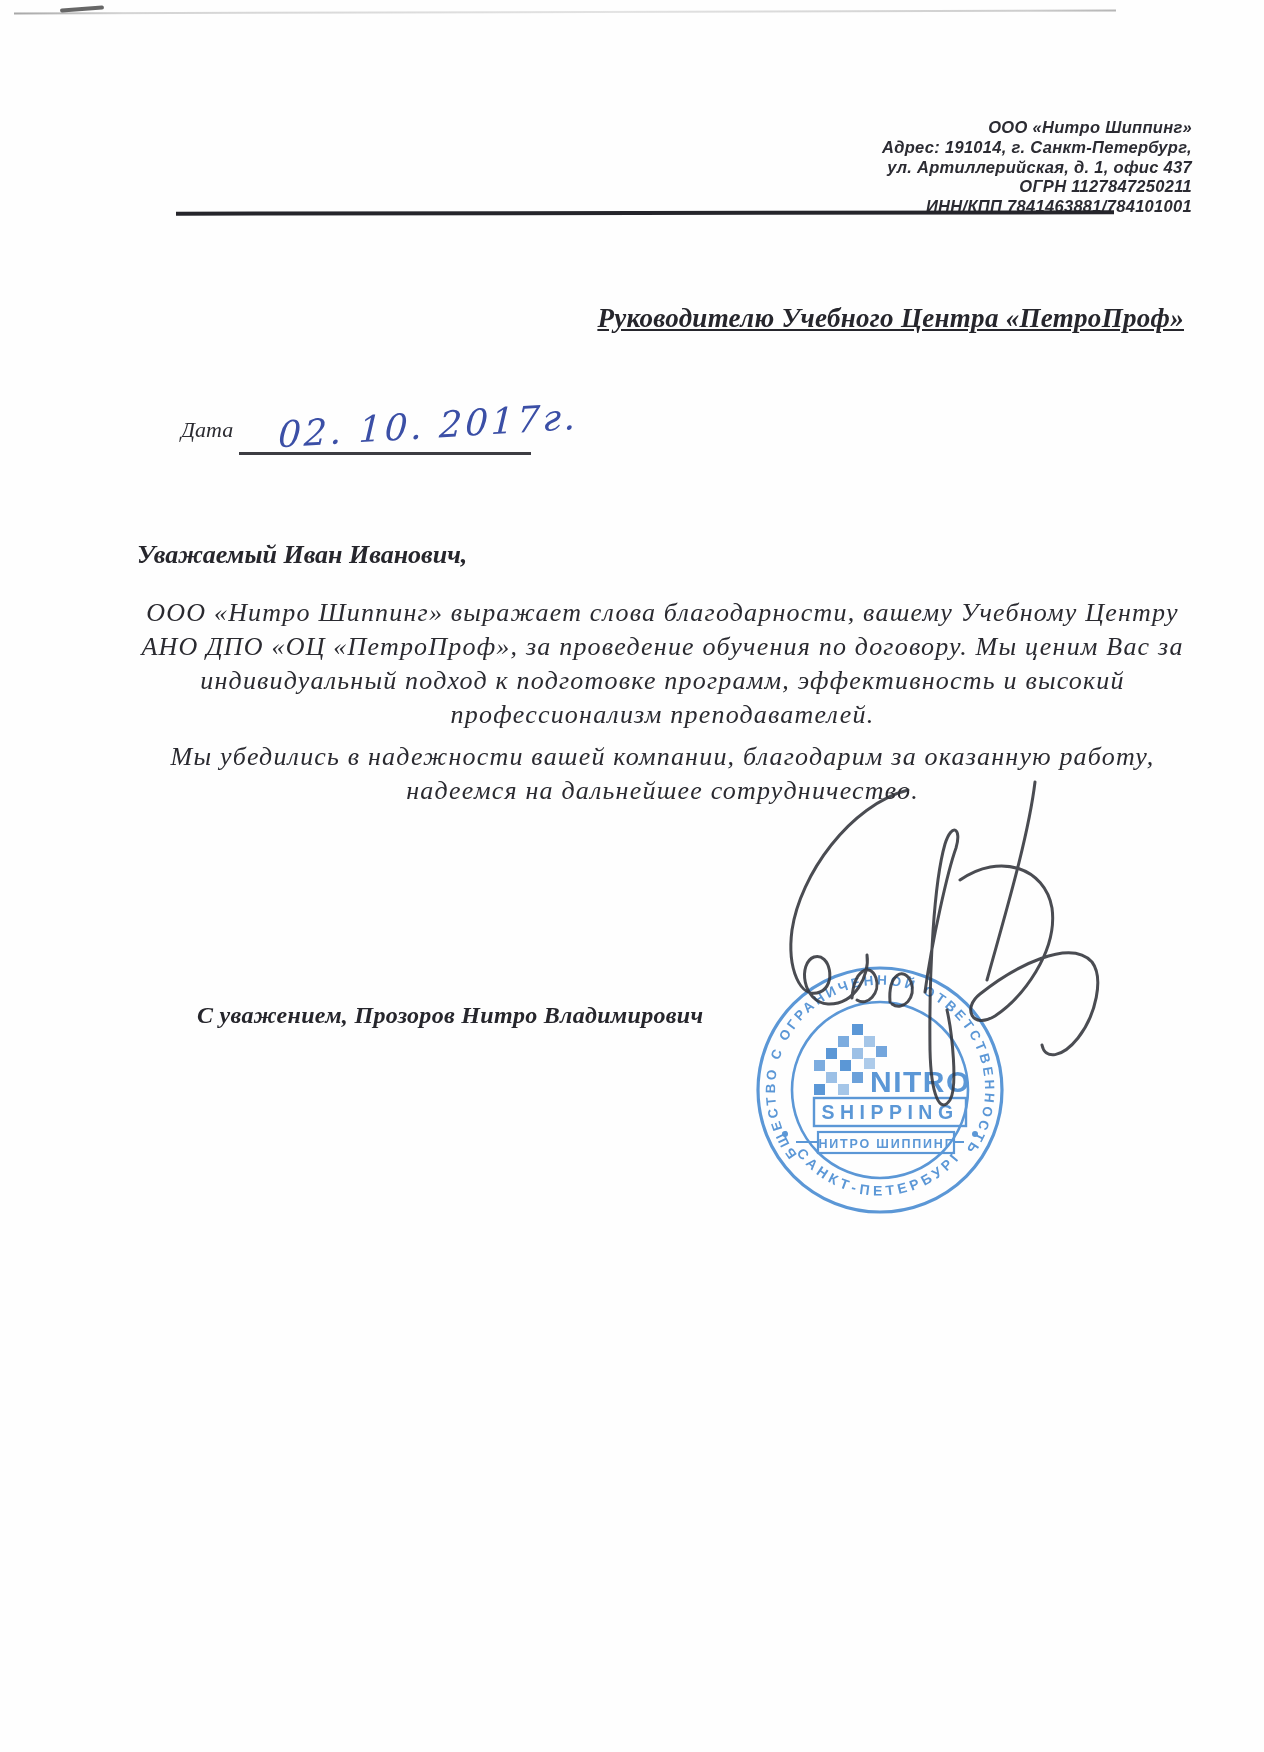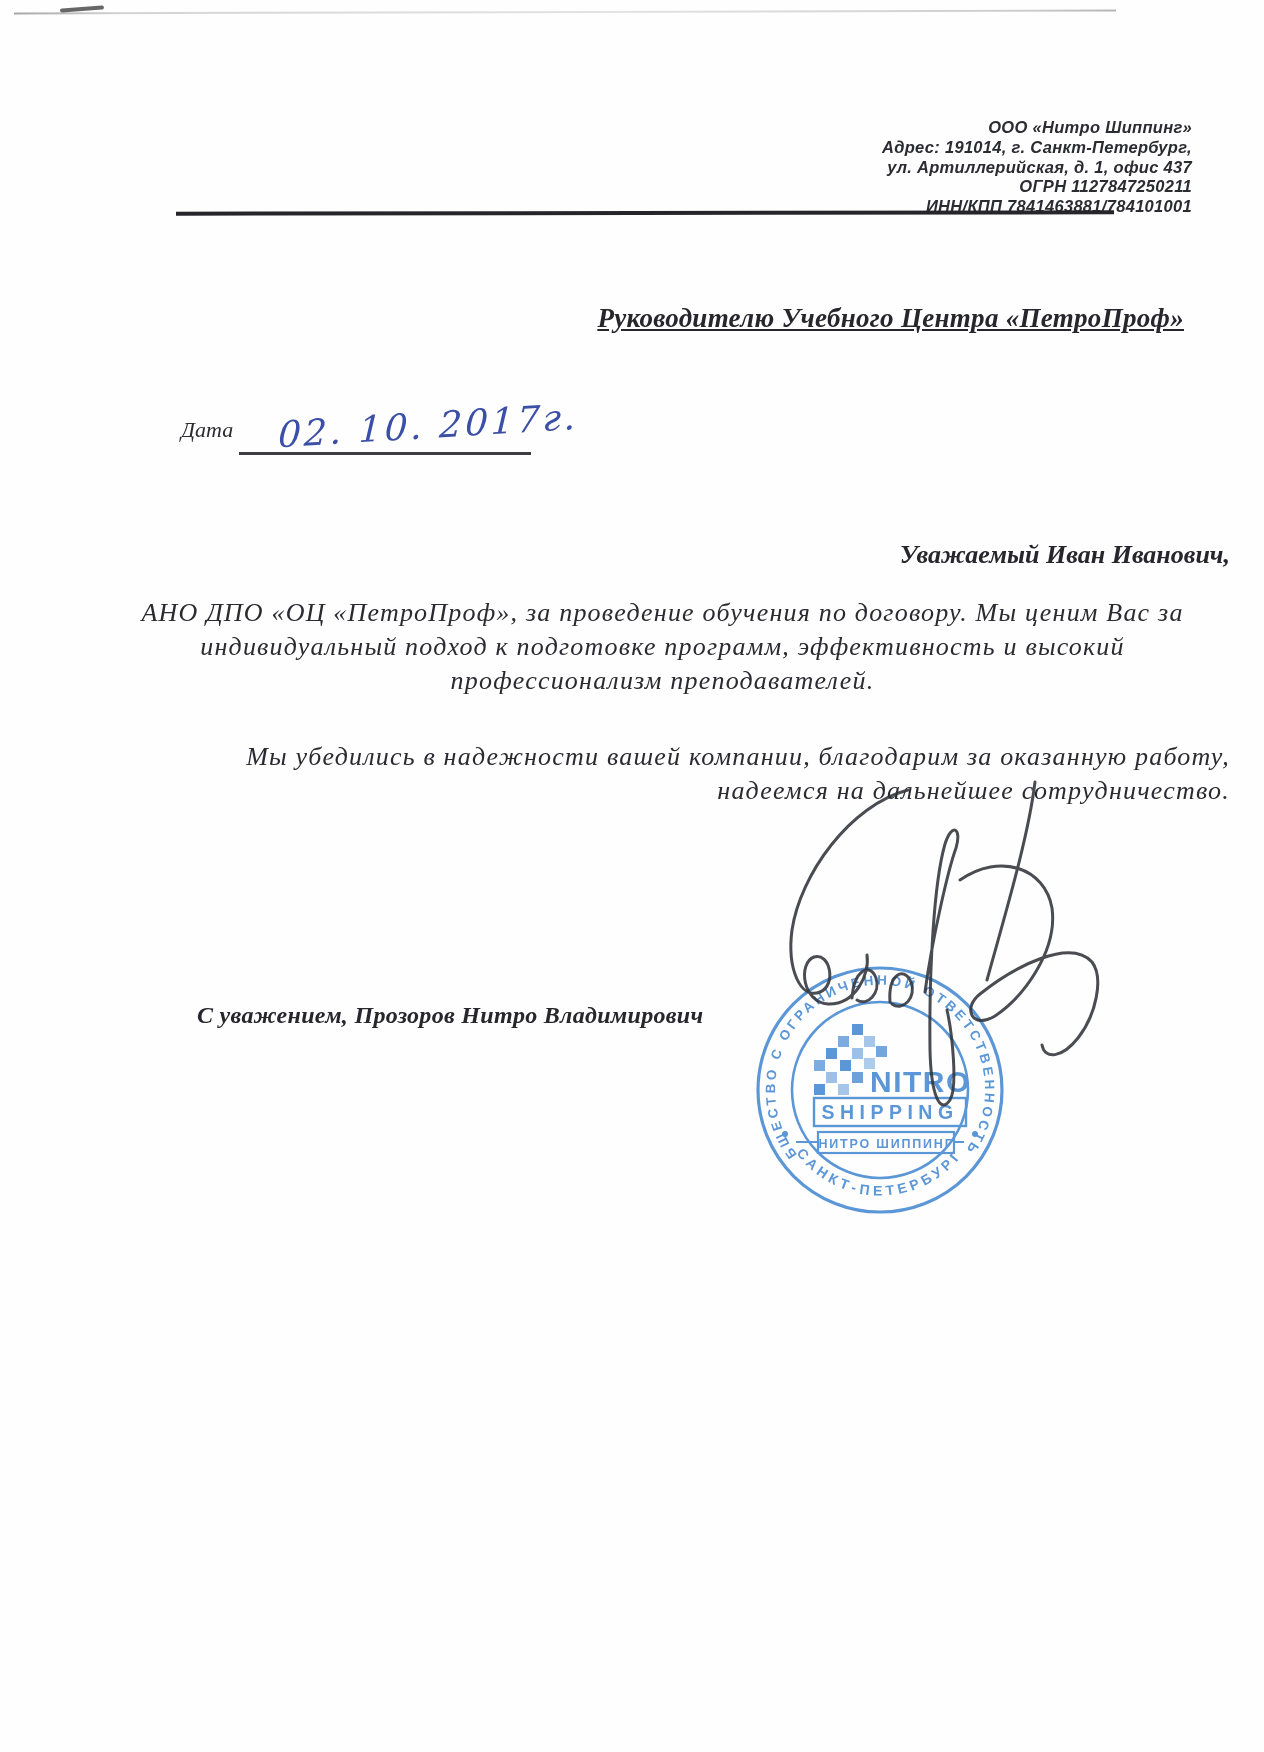--- a/index.html
+++ b/index.html
@@ -57,32 +57,32 @@
     position:absolute;left:278px;top:405px;
     font-family:"DejaVu Serif", serif;
     font-style:italic;font-size:36px;letter-spacing:3px;
     color:#3b4fa6;
     transform:rotate(-3.5deg) skewX(-6deg);
     white-space:nowrap;
   }
 
   .salutation{
     position:absolute;left:95px;top:540px;width:1135px;
-    text-align:right;padding-left:42px;box-sizing:border-box;
+    text-align:left;padding-left:42px;box-sizing:border-box;
     font-weight:bold;font-style:italic;font-size:26px;color:#26262c;
   }
 
   .para{
     position:absolute;left:95px;width:1135px;
     text-align:center;
     font-style:italic;font-size:26px;line-height:34px;
     letter-spacing:1.2px;color:#2a2a30;
   }
   .para1{top:596px;}
-  .para2{top:740px;text-align:right;}
+  .para2{top:740px;}
 
   .signoff{
     position:absolute;left:197px;top:1002px;
     font-weight:bold;font-style:italic;font-size:24px;color:#26262c;
     letter-spacing:.3px;
   }
 
   .stamp{
     position:absolute;left:748px;top:958px;width:264px;height:264px;
     opacity:.9;
@@ -112,20 +112,21 @@
 
   <div class="addressee">Руководителю Учебного Центра «ПетроПроф»</div>
 
   <div class="date-label">Дата</div>
   <div class="date-underline"></div>
   <div class="date-value">02. 10. 2017г.</div>
 
   <div class="salutation">Уважаемый Иван Иванович,</div>
 
   <div class="para para1">
+    <div>ООО «Нитро Шиппинг» выражает слова благодарности, вашему Учебному Центру</div>
     <div>АНО ДПО «ОЦ «ПетроПроф», за проведение обучения по договору. Мы ценим Вас за</div>
     <div>индивидуальный подход к подготовке программ, эффективность и высокий</div>
     <div>профессионализм преподавателей.</div>
   </div>
 
   <div class="para para2">
     <div>Мы  убедились в надежности вашей компании, благодарим за оказанную работу,</div>
     <div>надеемся на дальнейшее сотрудничество.</div>
   </div>
 

